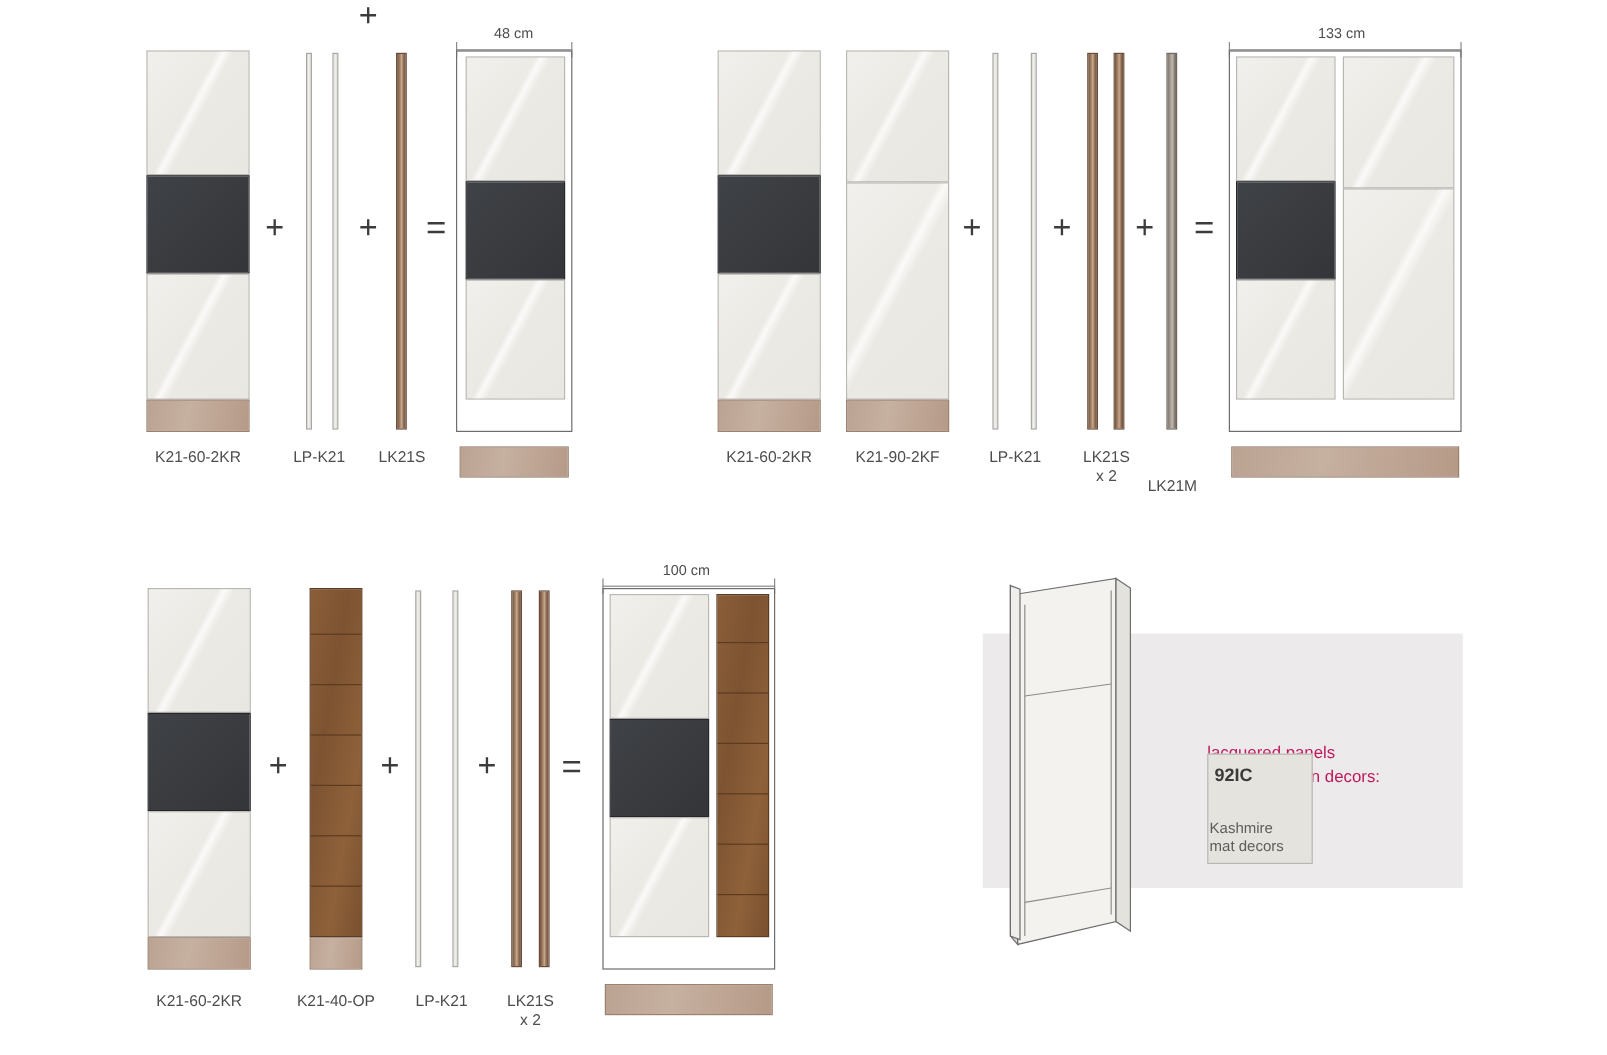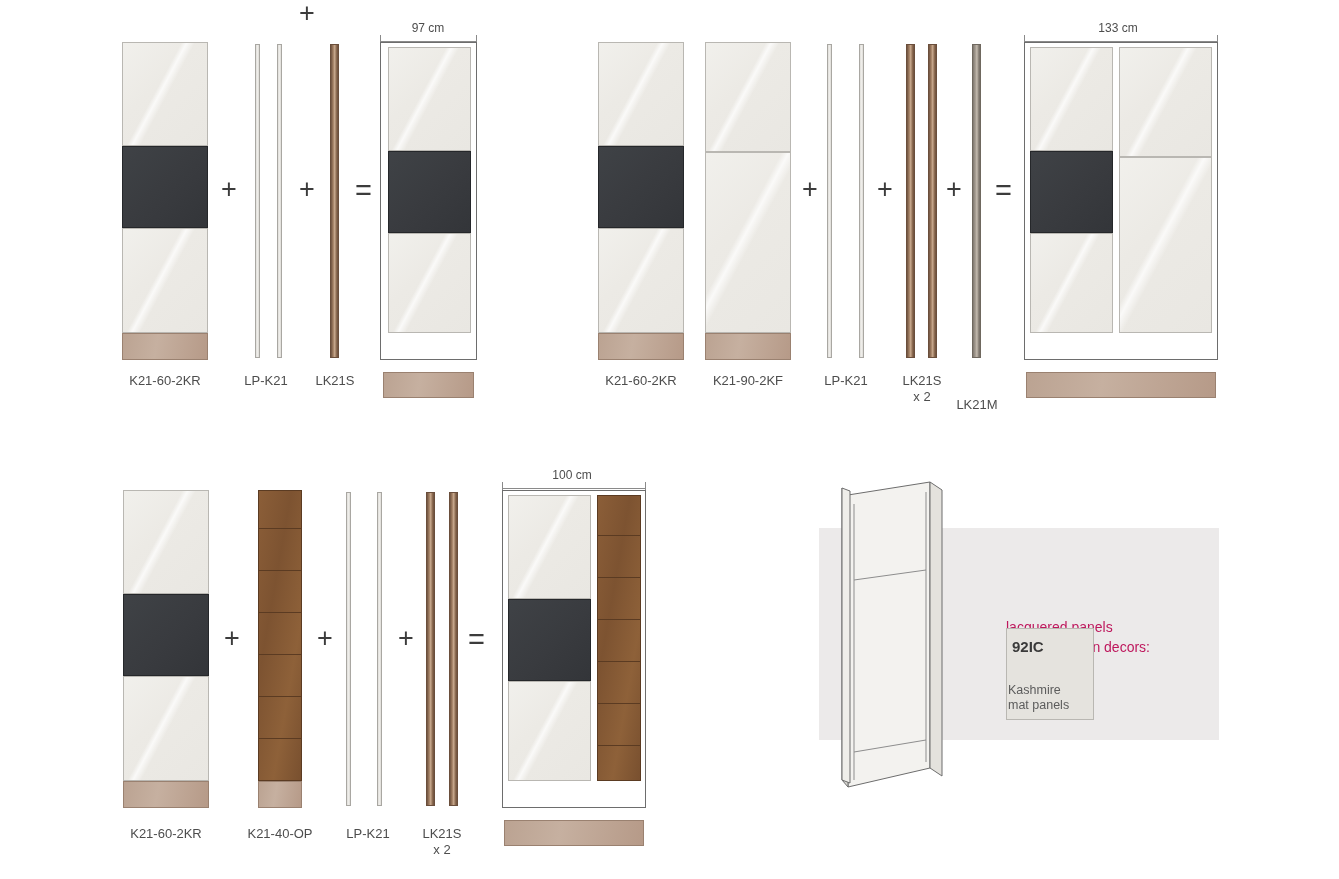--- a/index.html
+++ b/index.html
@@ -164,21 +164,21 @@
   
   .persp { position: absolute; }
 </style>
 </head>
 <body>
 
 <div class="stage">
 
   <div>
 
-    <div class="dim-text" style="left:378px; top:21px; width:100px;">97 cm</div>
+    <div class="dim-text" style="left:378px; top:21px; width:100px;">48 cm</div>
     <div class="dim-line" style="left:380px; top:41px; width:97px;"></div>
     <div class="dim-tick" style="left:380px; top:35px; height:13px;"></div>
     <div class="dim-tick" style="left:476px; top:35px; height:13px;"></div>
 
     <div class="col" style="left:122px; top:42px; width:86px; height:318px;">
       <div class="panel-white" style="left:0; top:0; width:86px; height:104px;"></div>
       <div class="panel-dark" style="left:0; top:104px; width:86px; height:82px;"></div>
       <div class="panel-white" style="left:0; top:186px; width:86px; height:105px;"></div>
       <div class="plinth" style="left:0; top:291px; width:86px; height:27px;"></div>
     </div>
@@ -346,16 +346,16 @@
       <line x1="24" y1="24" x2="24" y2="300" stroke="#8d8d8d" stroke-width="1"></line>
       <line x1="96" y1="12" x2="96" y2="282" stroke="#8d8d8d" stroke-width="1"></line>
     </svg>
 
     <div class="note-title" style="left:1006px; top:585px; width:260px;">lacquered panels
 are available in decors:</div>
 
     <div class="swatch" style="left:1006px; top:628px; width:88px; height:92px;"></div>
     <div class="swatch-code" style="left:1012px; top:638px;">92IC</div>
     <div class="swatch-name" style="left:1008px; top:683px; width:92px;">Kashmire
-mat panels</div>
+mat decors</div>
   </div>
 
 </div>
 
 </body></html>

